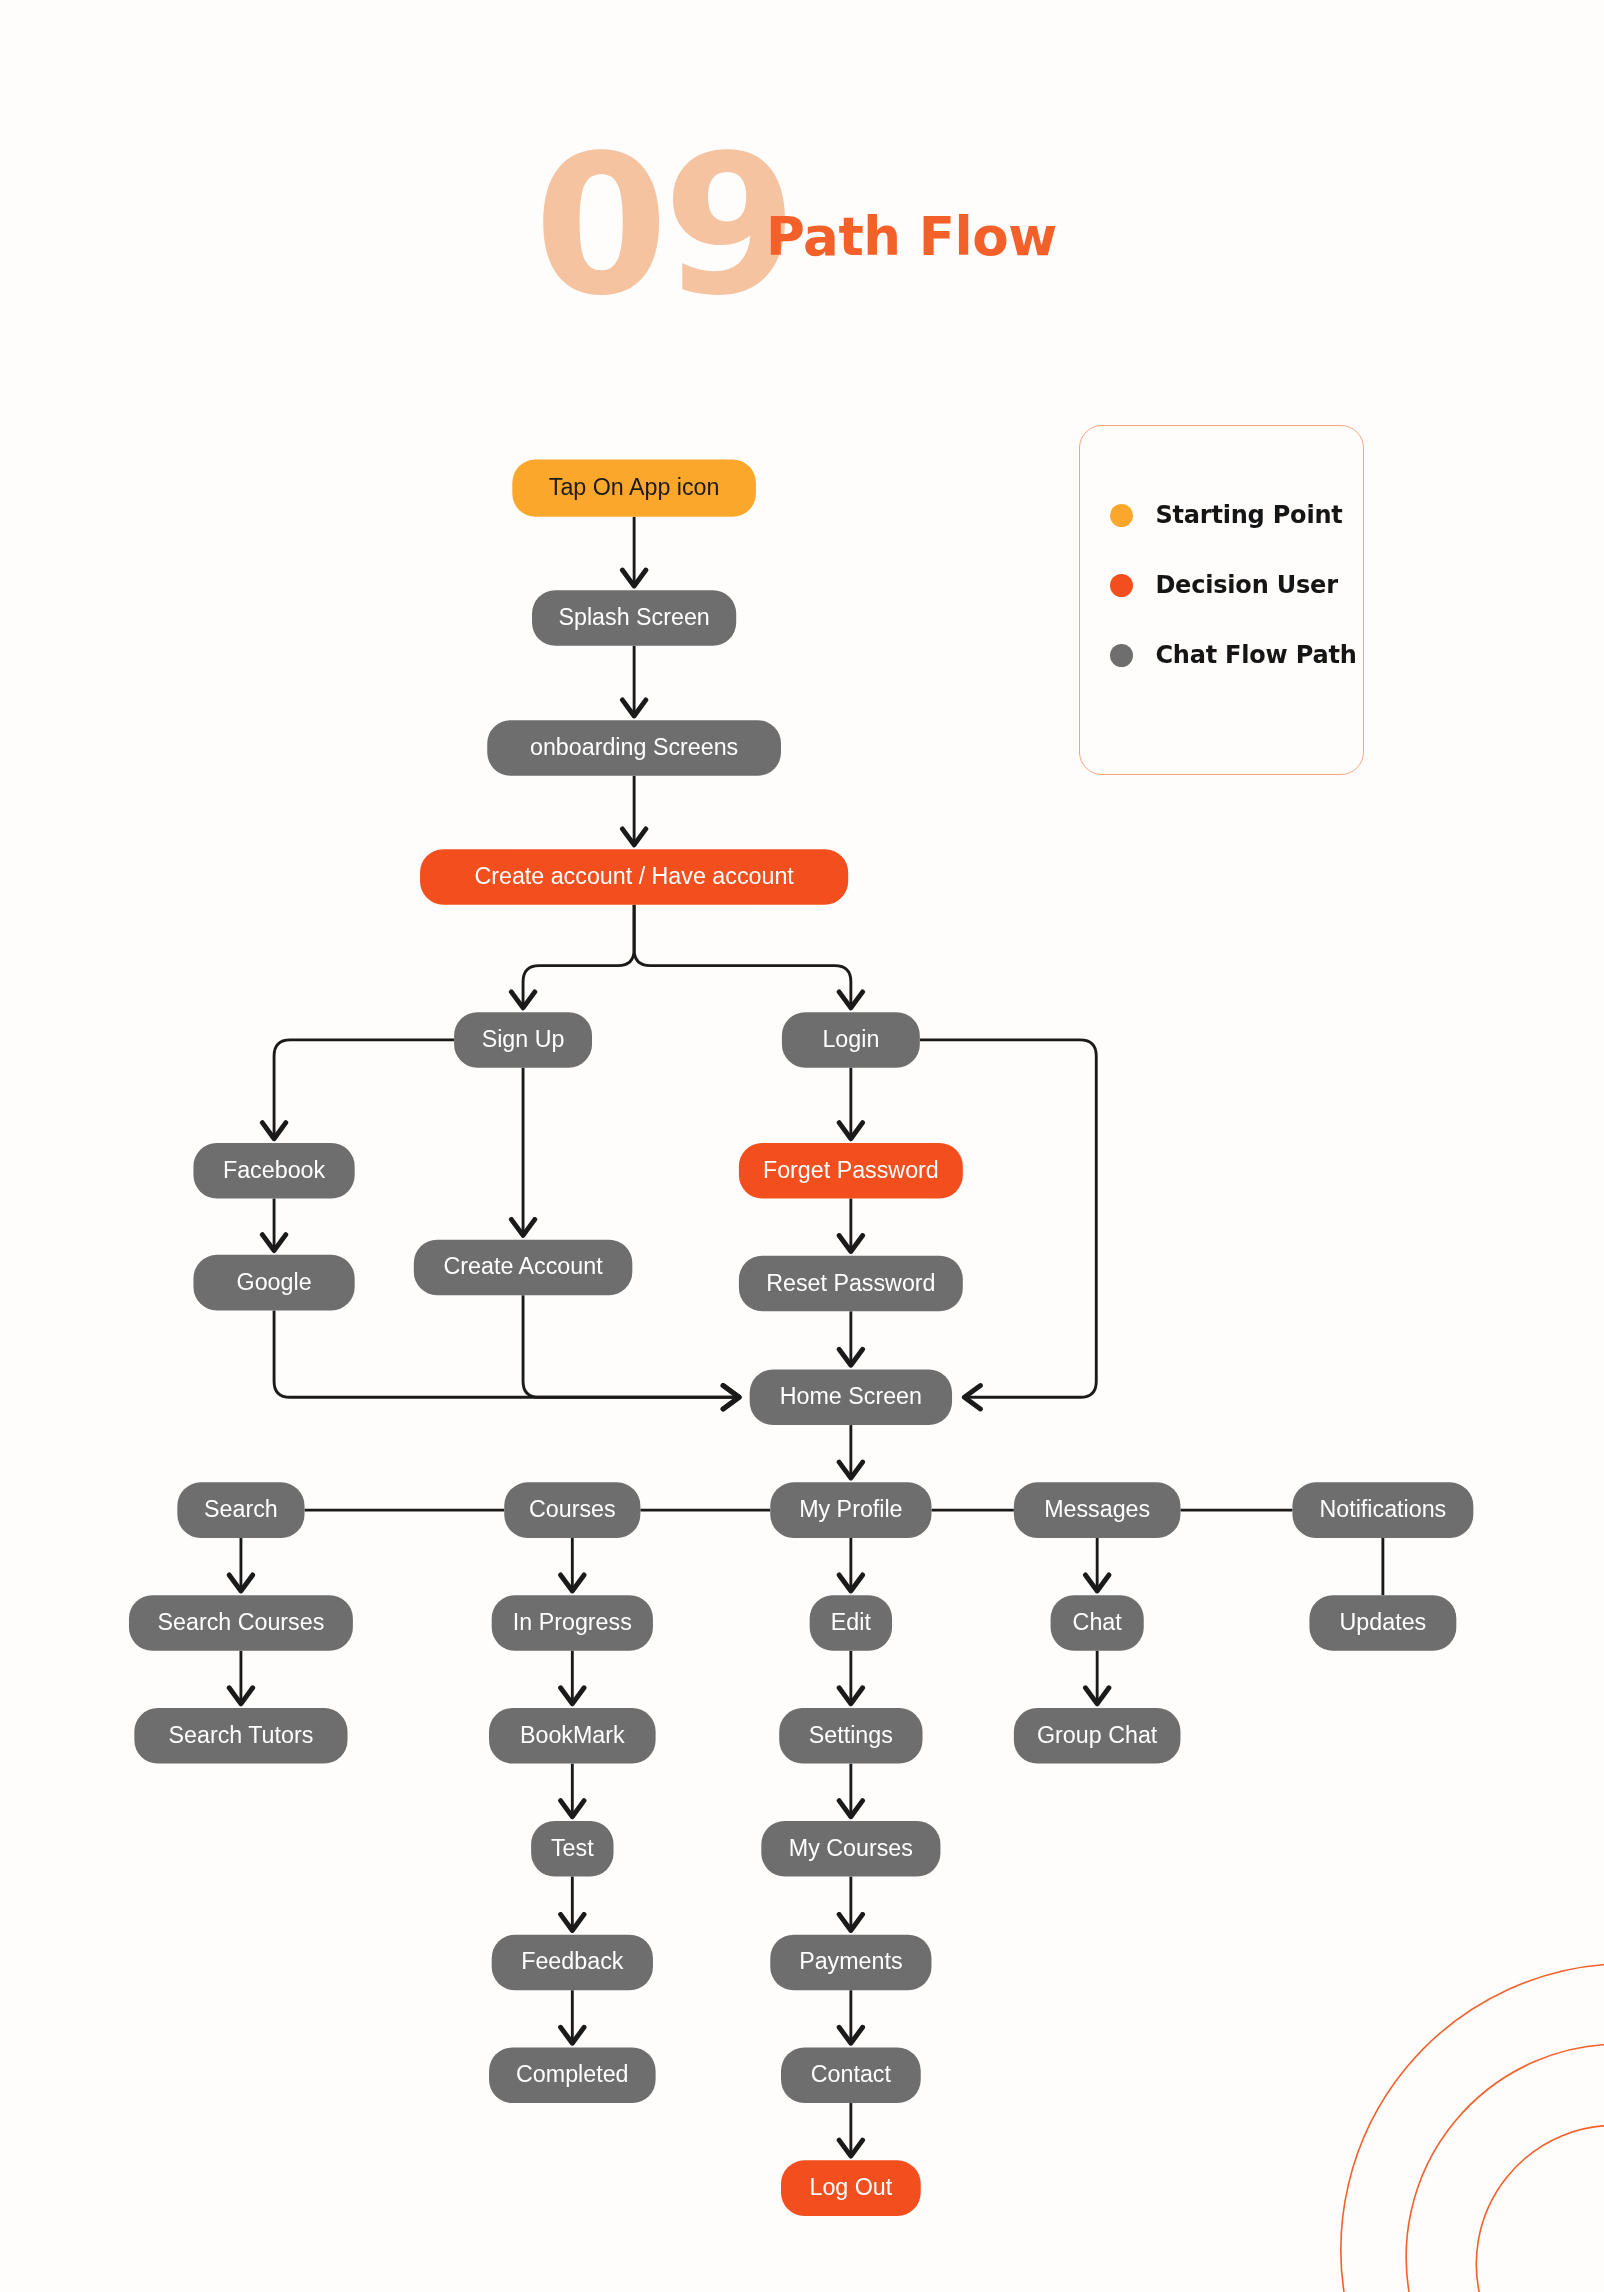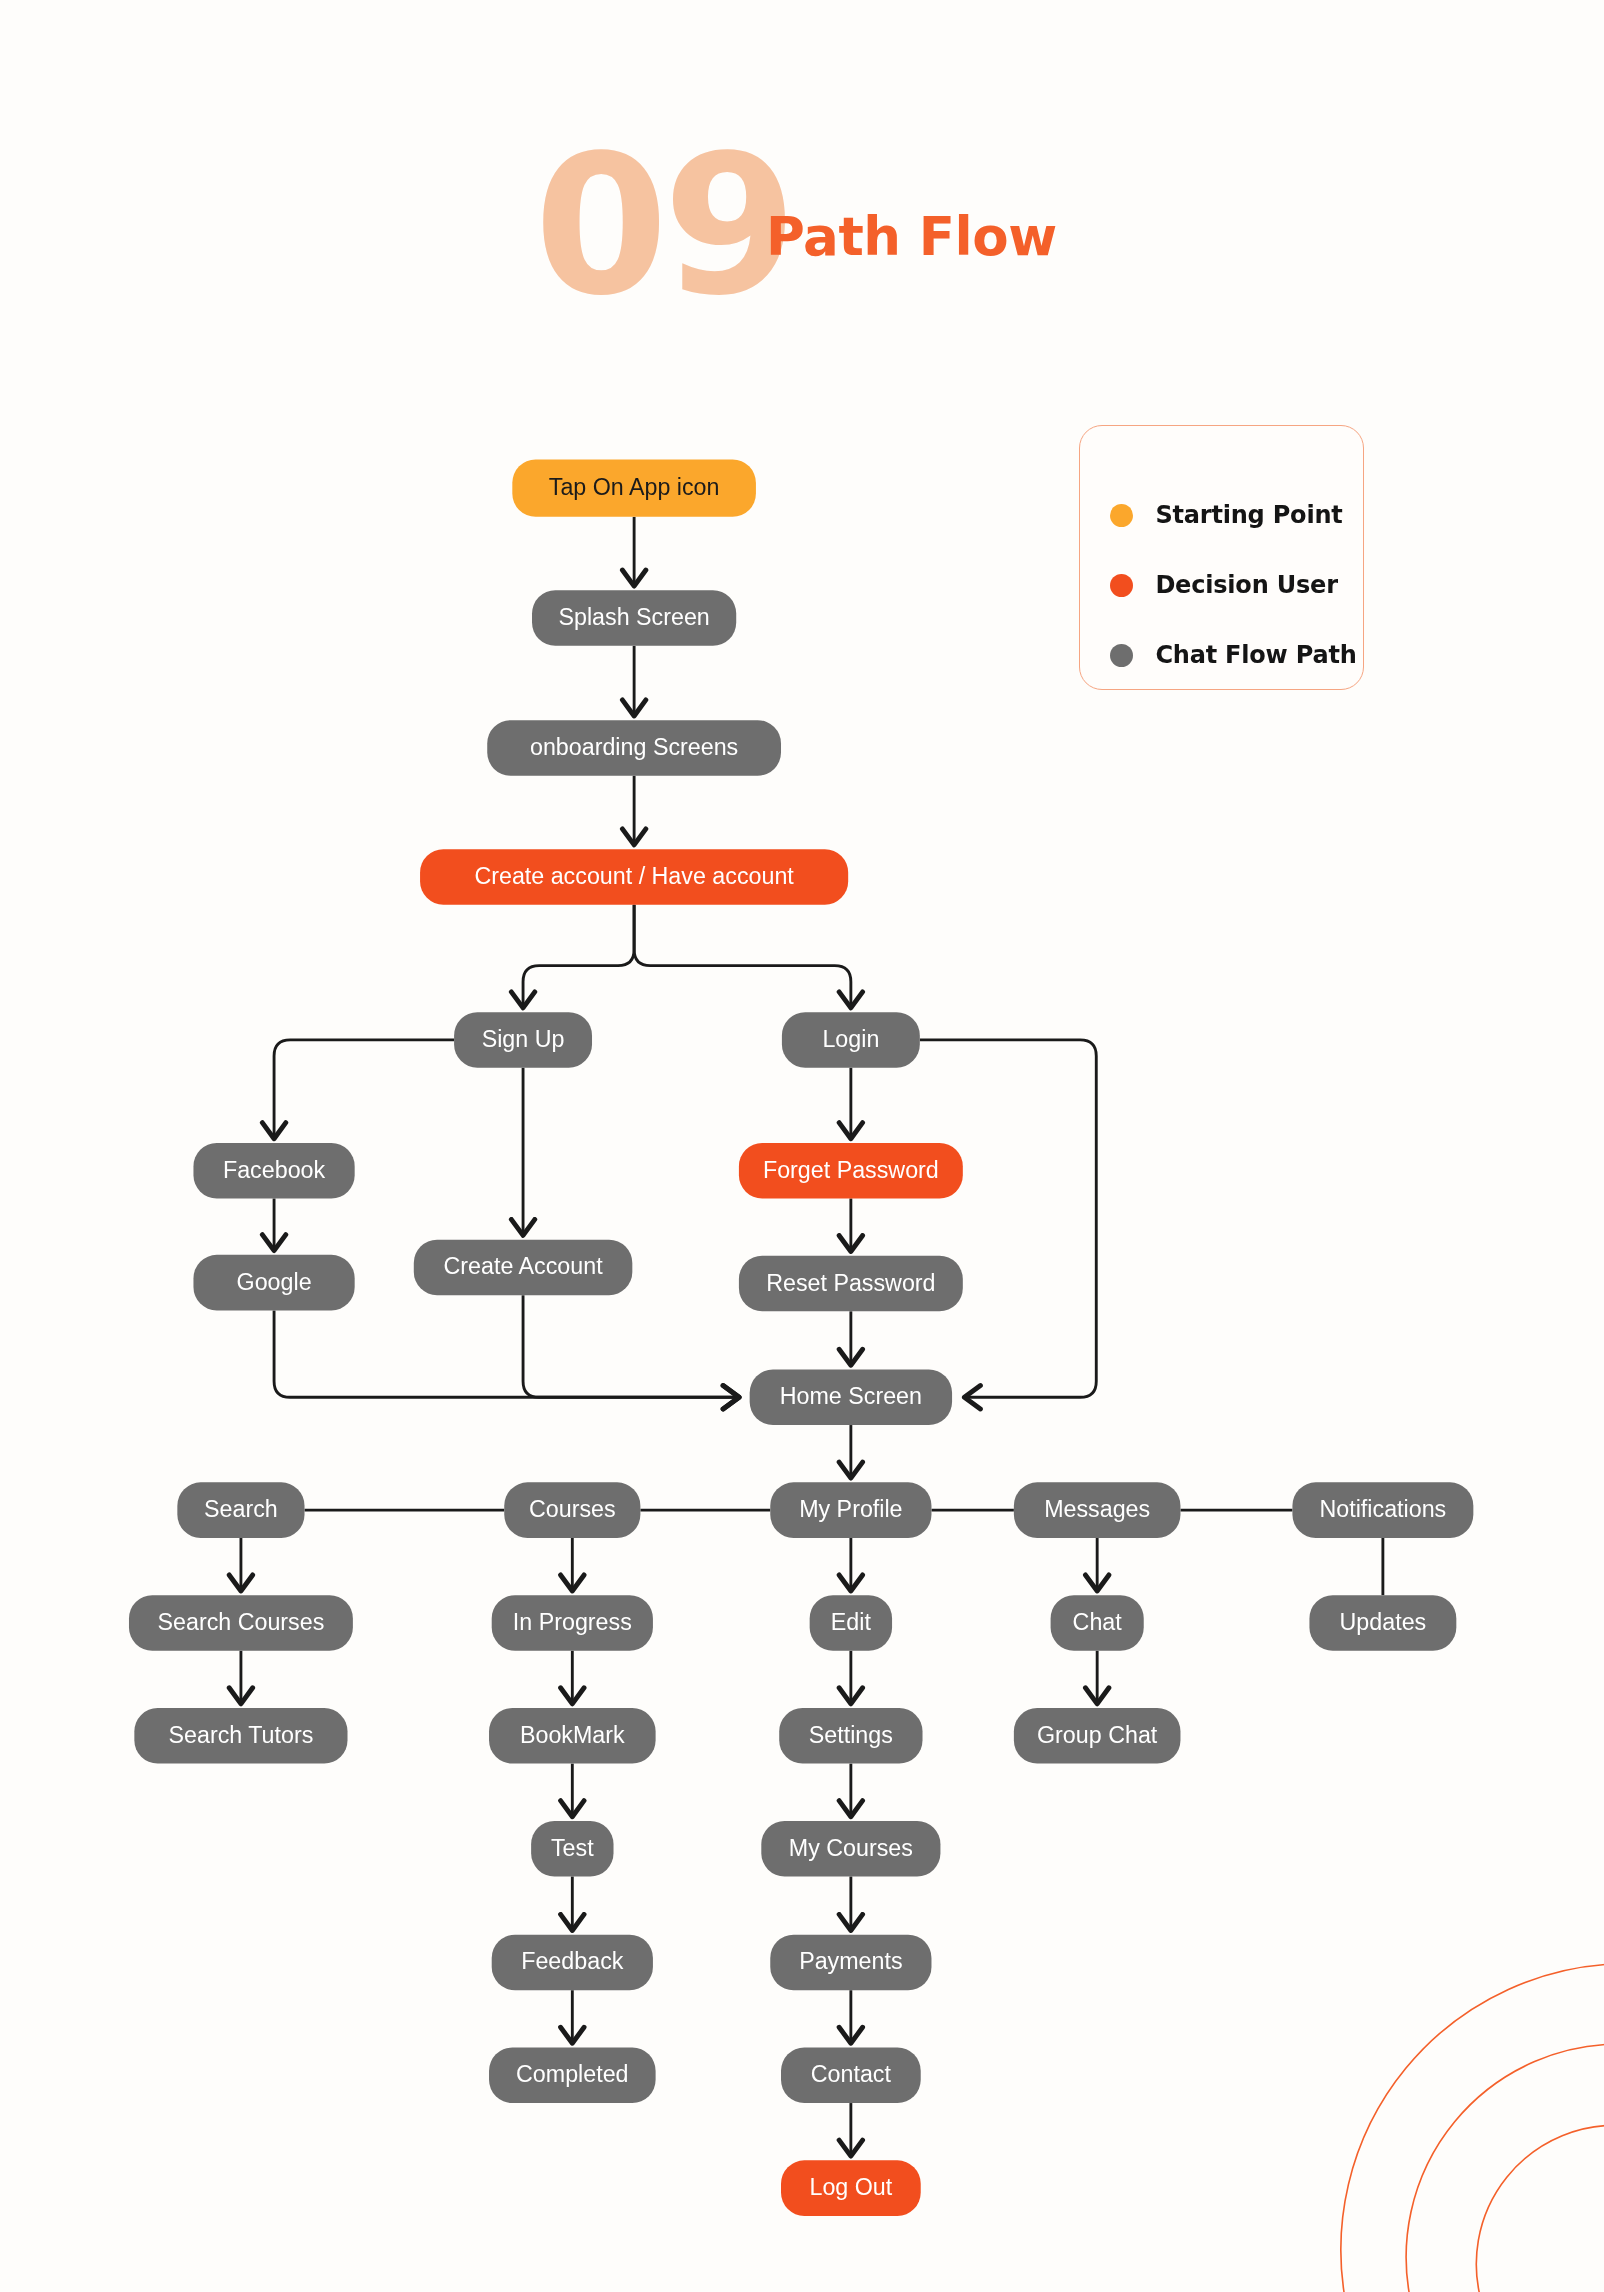--- a/index.html
+++ b/index.html
@@ -56,21 +56,21 @@
     font-family: "DejaVu Sans", sans-serif;
     white-space: nowrap;
   }
 
   
   .legend {
     position: absolute;
     left: 1079px;
     top: 425px;
     width: 285px;
-    height: 265px;
+    height: 350px;
     border: 1.4px solid #F6A582;
     border-radius: 23px;
     background: #FFFDFB;
     box-sizing: border-box;
   }
   .legend-list {
     position: absolute;
     left: 30px;
     top: 54px;
     right: 0;

